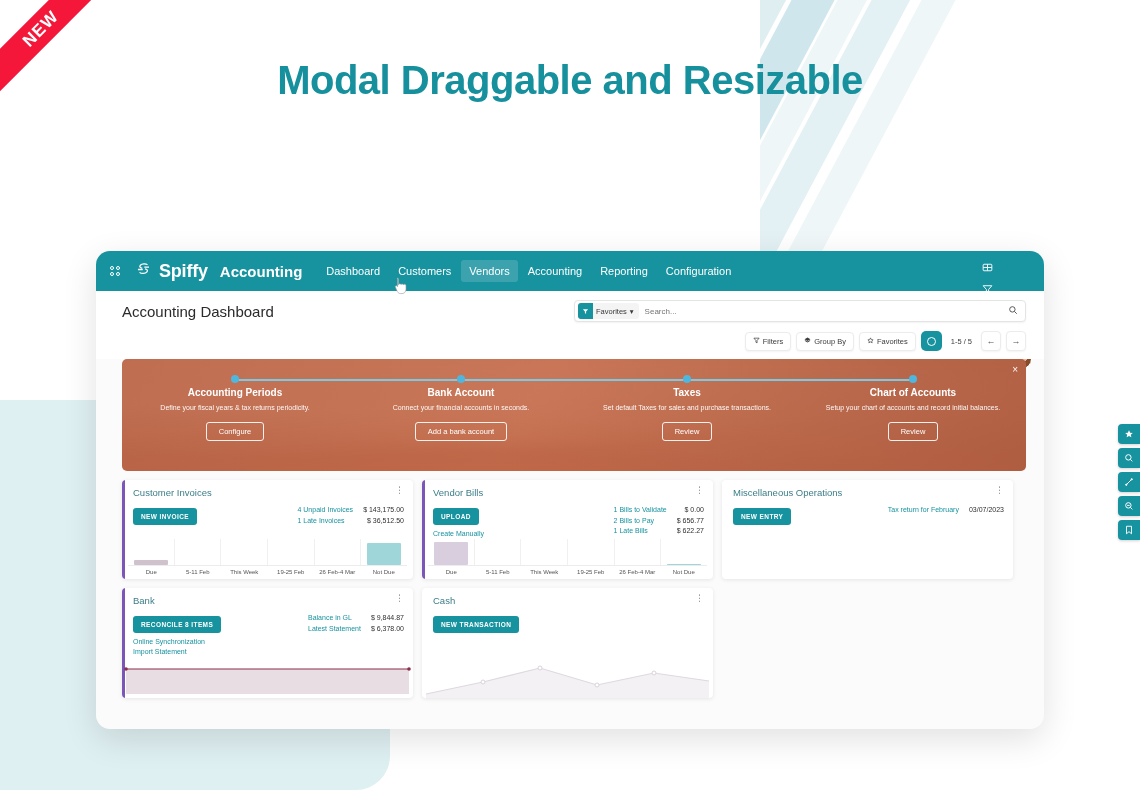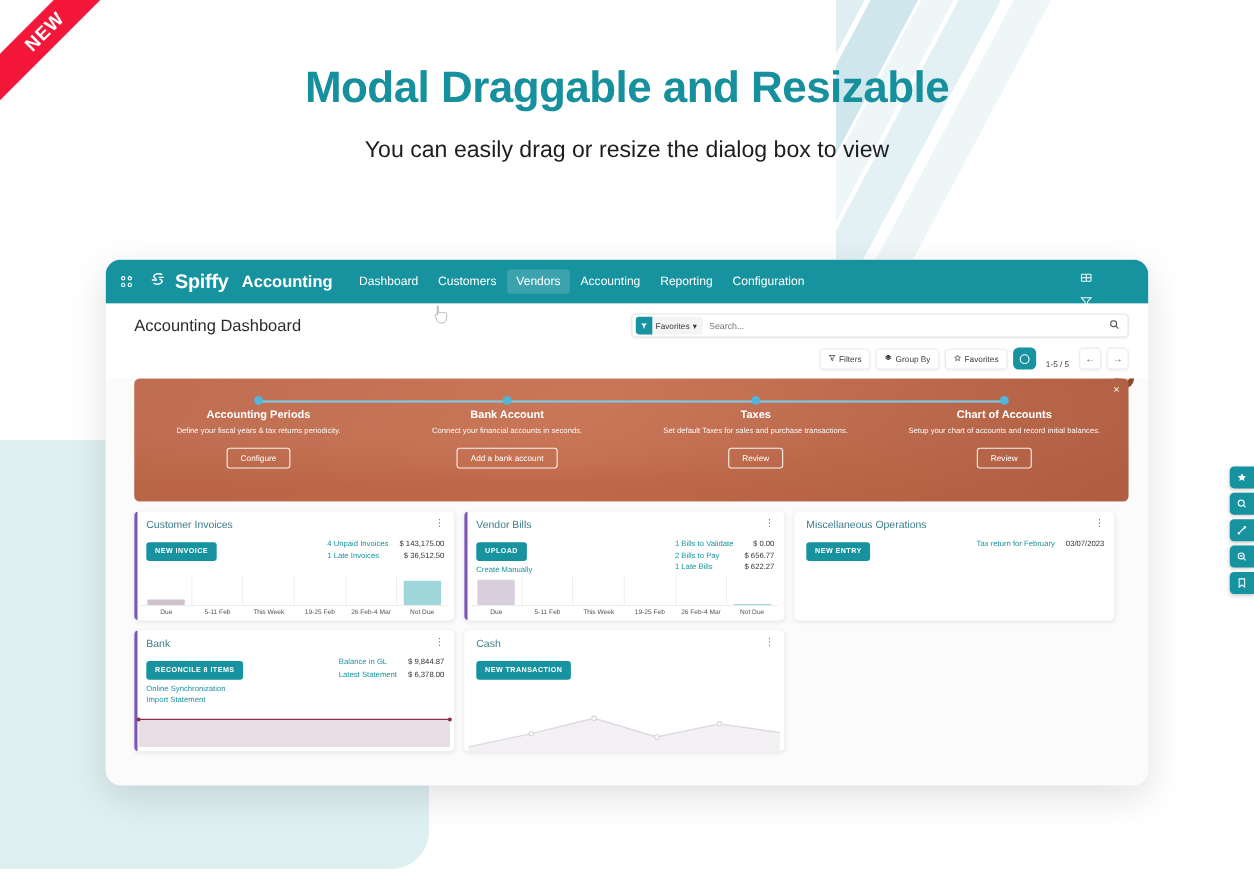--- a/index.html
+++ b/index.html
@@ -83,21 +83,21 @@
   .promo-sub {
     margin-top: 20px;
     font-size: 21px;
     line-height: 1.38;
     color: #1d1d1d;
   }
 
   
   .app-window {
     position: absolute;
-    left: 96px; top: 236px;
+    left: 96px; top: 251px;
     width: 948px; height: 478px;
     background: #fbfbfb;
     border-radius: 14px;
     box-shadow: 0 10px 34px rgba(0,0,0,0.12);
     overflow: hidden;
     z-index: 20;
   }
 
   
   .navbar {
@@ -189,21 +189,21 @@
   }
   .search-input {
     flex: 1; border: 0; outline: 0;
     font-size: 8px; color: #9b9b9b;
     font-family: "Liberation Sans", sans-serif;
     background: transparent;
   }
   .search-glass { color: #4a4a4a; font-size: 10px; cursor: pointer; }
 
   .control-row2 {
-    display: flex; align-items: flex-end; justify-content: flex-end;
+    display: flex; align-items: center; justify-content: flex-end;
     gap: 5px; margin-top: 9px; padding-bottom: 8px;
   }
   .cbtn {
     display: flex; align-items: center; gap: 3px;
     background: #ffffff;
     border: 1px solid #ececec;
     border-radius: 4px;
     font-size: 7.5px;
     color: #3c3c3c;
     padding: 4px 7px;
@@ -396,21 +396,20 @@
 </div>
 <div class="bg-blob"></div>
 
 <div class="ribbon">
   <div class="ribbon-inner">NEW</div>
 </div>
 
 <div class="promo">
   <div class="promo-title">Modal Draggable and Resizable</div>
   <div class="promo-sub">
-    <div>You can easily drag or resize the dialog box to view</div>
   </div>
 </div>
 
 <div class="app-window">
 
   <div class="navbar">
 
     <div class="nav-apps">
       <span>
           <b></b>

